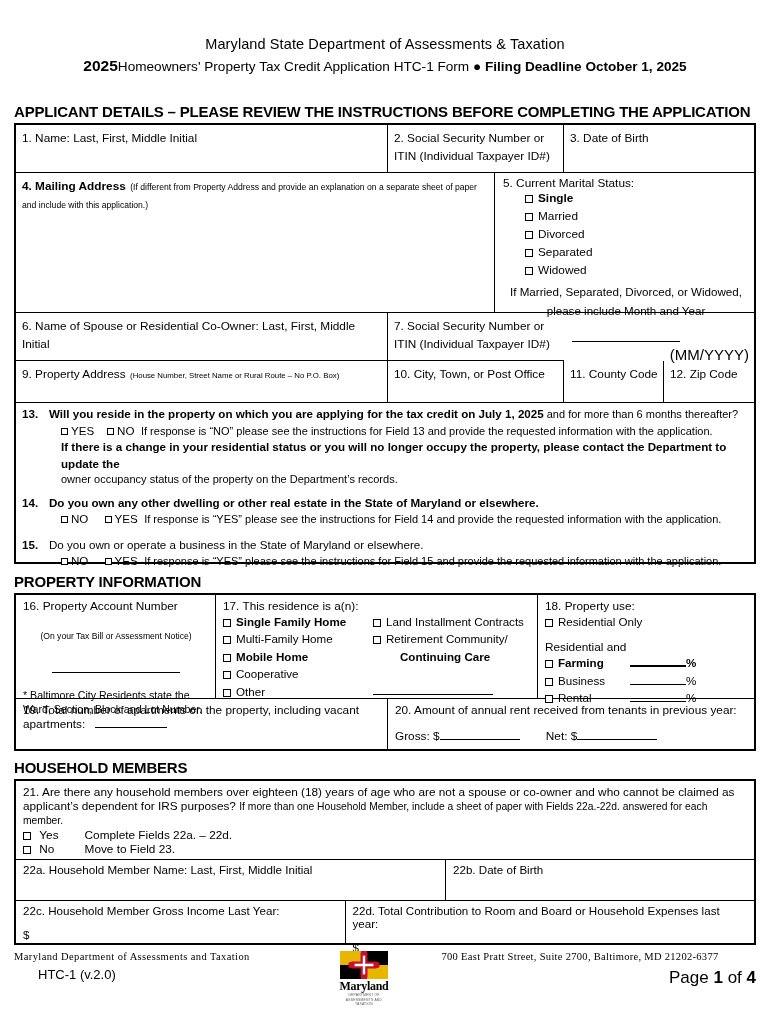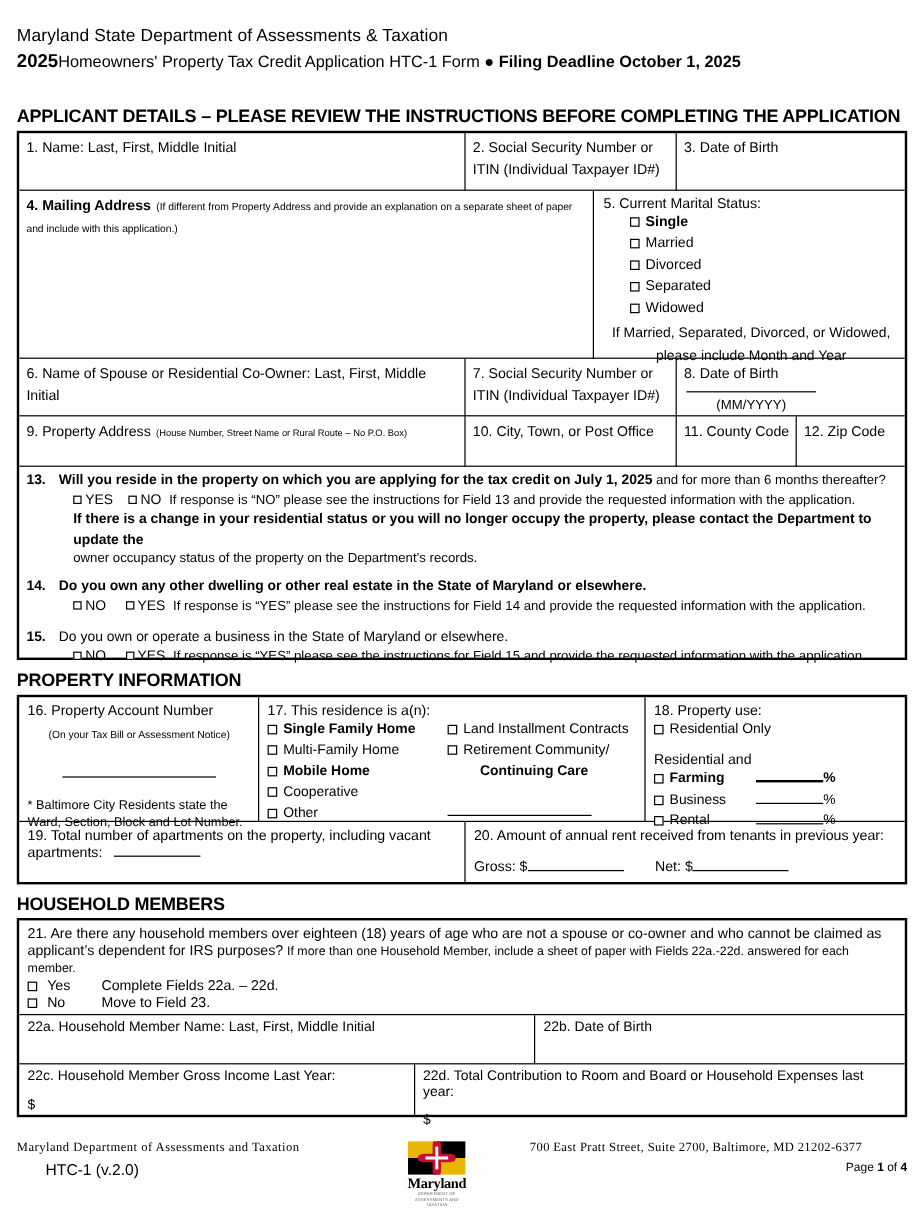--- a/index.html
+++ b/index.html
@@ -19,22 +19,22 @@
   .page {
     position: relative;
     width: 770px;
     height: 1024px;
     box-sizing: border-box;
     padding: 0 14px;
   }
 
   
   .hdr {
-    text-align: left;
-    padding-top: 22px;
+    text-align: center;
+    padding-top: 36px;
   }
   .hdr-line1 {
     font-size: 14.5px;
     letter-spacing: .1px;
   }
   .hdr-line2 {
     font-size: 13.6px;
     margin-top: 5px;
   }
   .hdr-line2 .yr { font-weight: bold; font-size: 15.5px; }
@@ -127,21 +127,21 @@
   .mmyyyy-wrap {
     text-align: center;
     margin-top: 10px;
   }
   .mmyyyy-line {
     display: inline-block;
     width: 108px;
     border-bottom: 1px solid #000;
     height: 9px;
   }
-  .mmyyyy-lbl { font-size: 11px; }
+  .mmyyyy-lbl { font-size: 15px; text-align: right; }
 
   
   .qblock { padding: 6px 8px 4px 8px; }
   .q {
     display: flex;
     font-size: 11.6px;
     line-height: 1.42;
     margin-bottom: 2px;
   }
   .q .num {
@@ -208,21 +208,21 @@
     margin-top: 5px;
     margin-left: 24px;
   }
   .f-addr {
     font-family: "Liberation Serif", serif;
     font-size: 10.5px;
     letter-spacing: .3px;
     text-align: center;
   }
   .f-page {
-    font-size: 10px;
+    font-size: 17px;
     text-align: right;
     margin-top: 6px;
   }
   .f-page b { font-weight: bold; }
 
   
   .md-logo { width: 54px; margin: 0 auto; }
   .md-flag {
     width: 48px; height: 28px;
     margin: 0 auto;
@@ -294,23 +294,20 @@
       </div>
     </div>
 
     <div class="row">
       <div class="cell" style="width:372px;height:48px;">
         <span class="lbl">6. Name of Spouse or Residential Co-Owner: Last, First, Middle Initial</span>
       </div>
       <div class="cell" style="width:176px;height:48px;">
         <span class="lbl">7. Social Security Number or</span><br>
         <span class="lbl">ITIN (Individual Taxpayer ID#)</span>
-      </div>
-      <div class="cell" style="flex:1 1 auto;height:48px;">
-        <span class="lbl">8. Date of Birth</span>
       </div>
     </div>
 
     <div class="row">
       <div class="cell" style="width:372px;height:42px;">
         <span class="lbl">9. Property Address</span>
         <span class="tiny">(House Number, Street Name or Rural Route – No P.O. Box)</span>
       </div>
       <div class="cell" style="width:176px;height:42px;">
         <span class="lbl">10. City, Town, or Post Office</span>
@@ -373,21 +370,21 @@
     </div>
   </div>
 
   <div class="section-title" id="property-info-title">PROPERTY INFORMATION</div>
 
   <div class="pi">
     <div class="row row-top">
 
       <div class="cell" style="width:200px;height:104px;">
         <div class="lbl">16. Property Account Number</div>
-        <div class="fine" style="text-align:center;margin-top:8px;">(On your Tax Bill or Assessment Notice)</div>
+        <div class="fine" style="text-align:center;margin-top:18px;">(On your Tax Bill or Assessment Notice)</div>
         <div style="text-align:center;margin-top:17px;">
           <span class="uline" style="width:128px;"></span>
         </div>
         <div class="lbl" style="margin-top:12px;font-size:10.6px;line-height:1.3;">* Baltimore City Residents state the</div>
         <div class="lbl" style="font-size:10.6px;line-height:1.3;">Ward, Section, Block and Lot Number.</div>
       </div>
 
       <div class="cell" style="width:322px;height:104px;">
         <div class="lbl">17. This residence is a(n):</div>
         <div class="two-col-17 pi-list">

